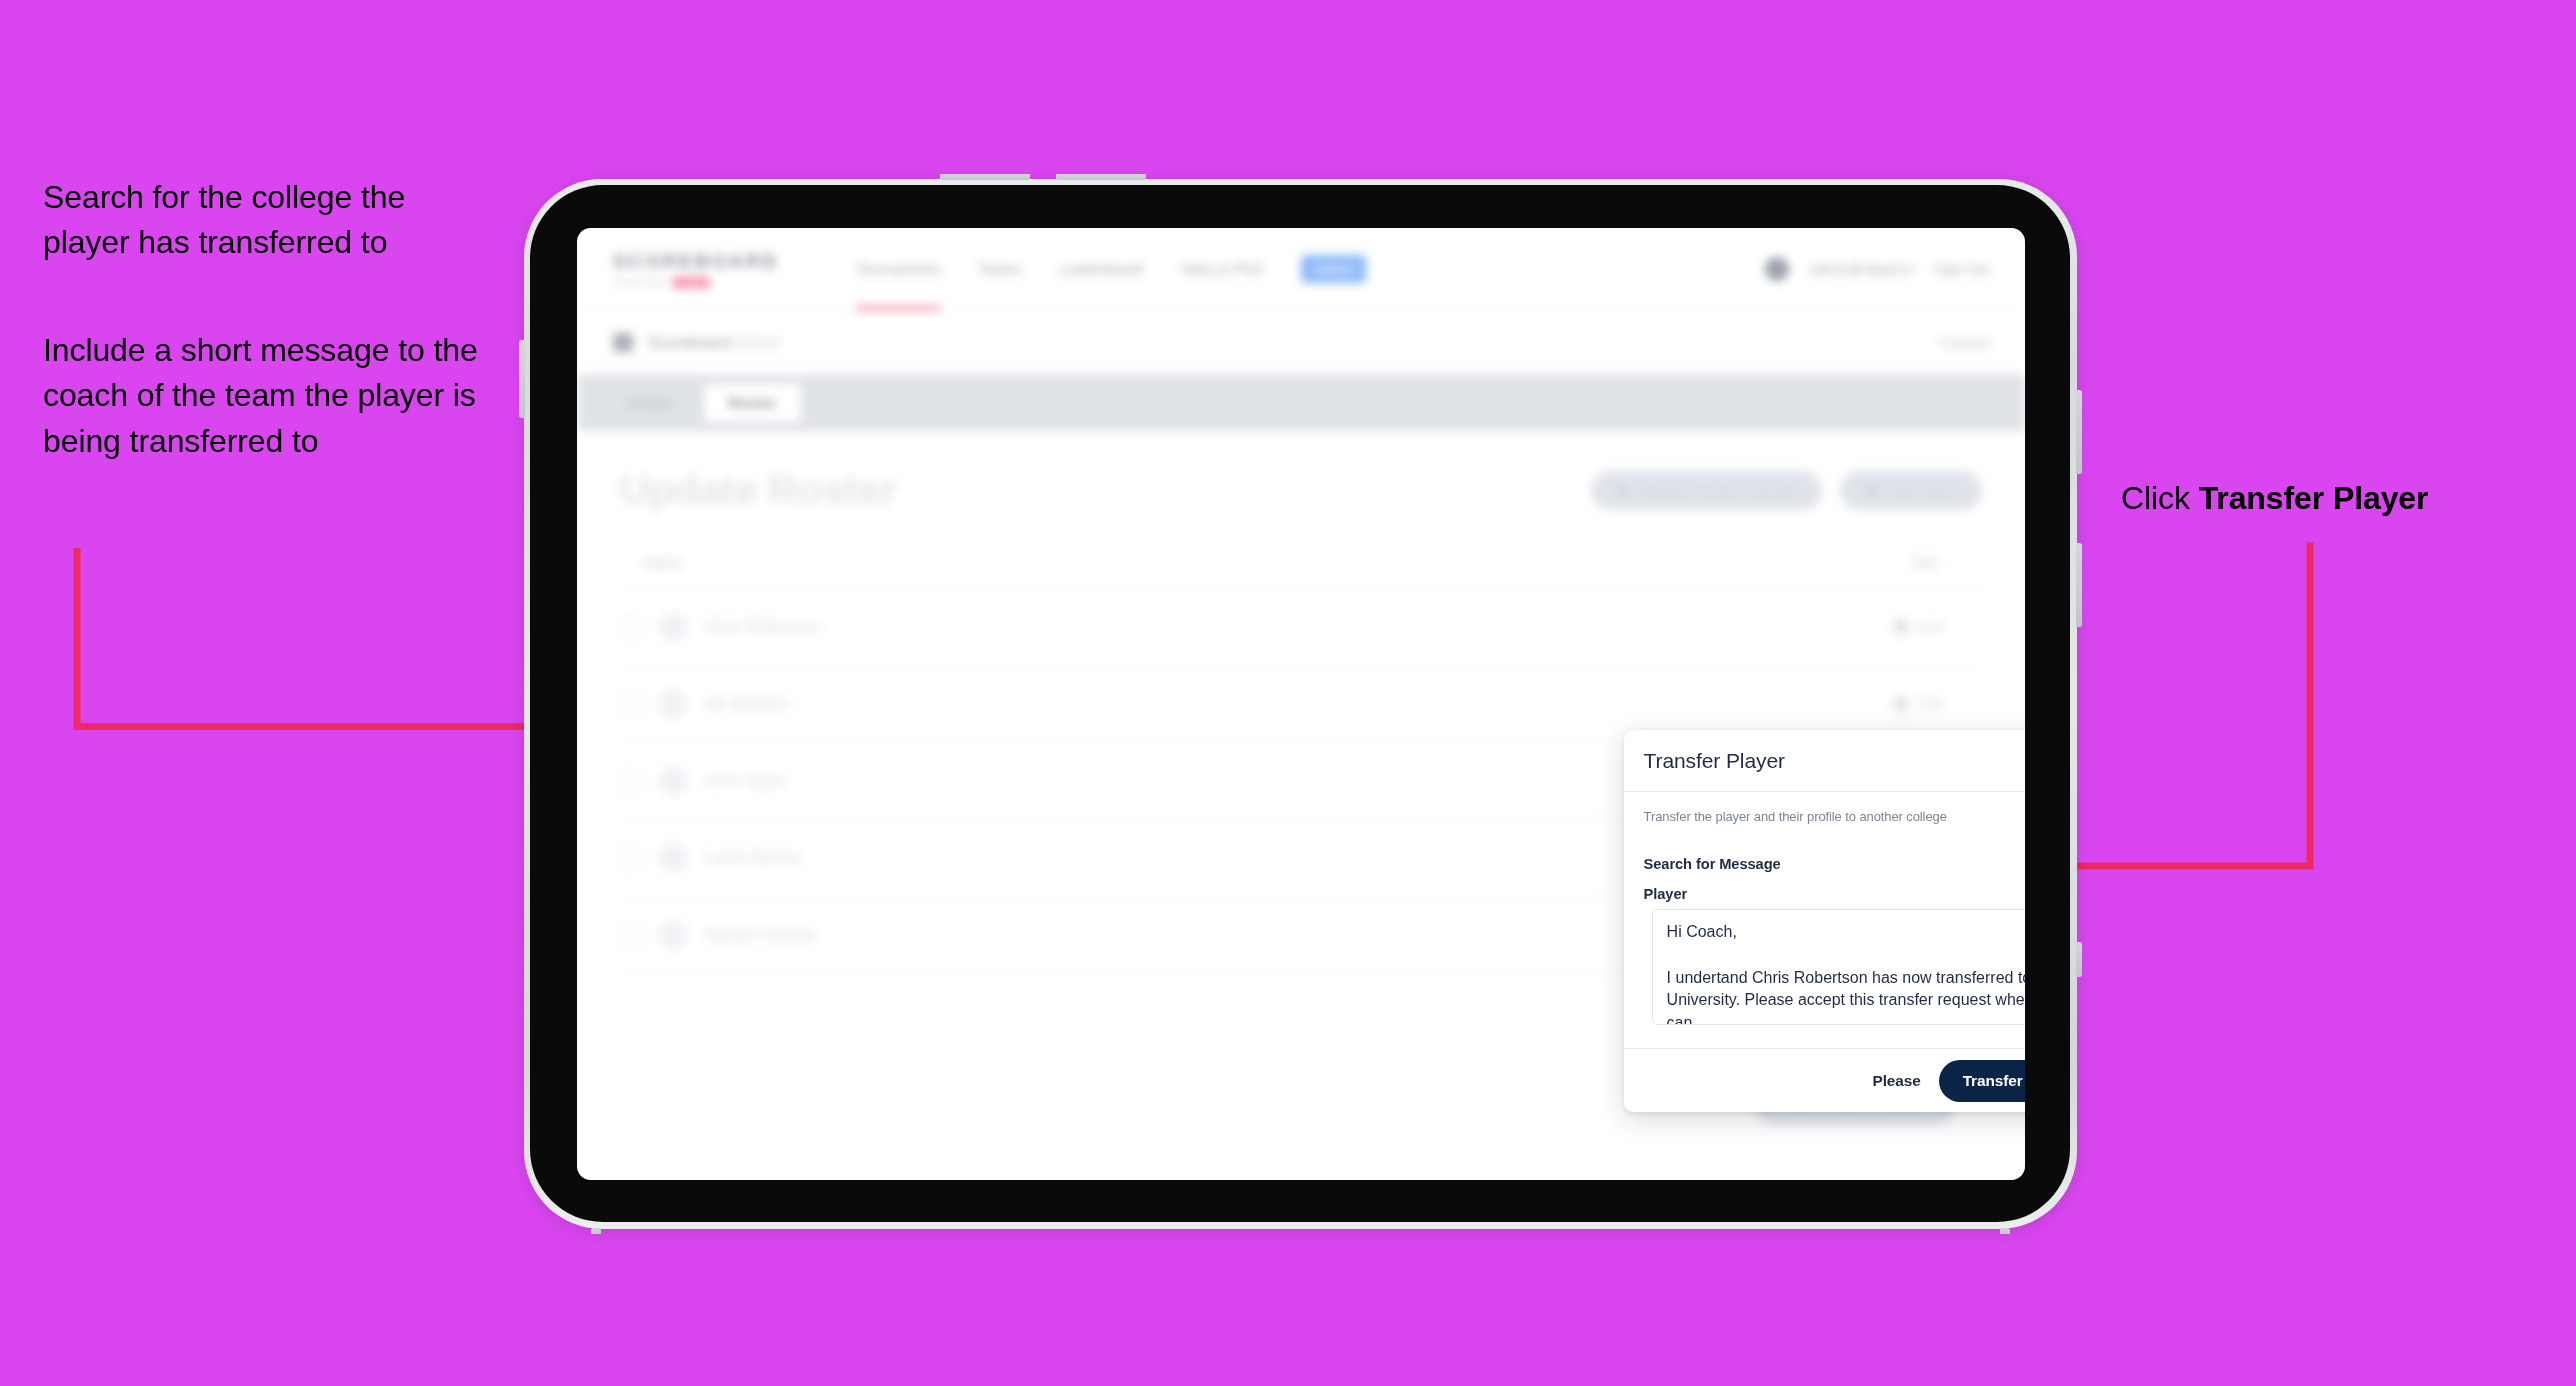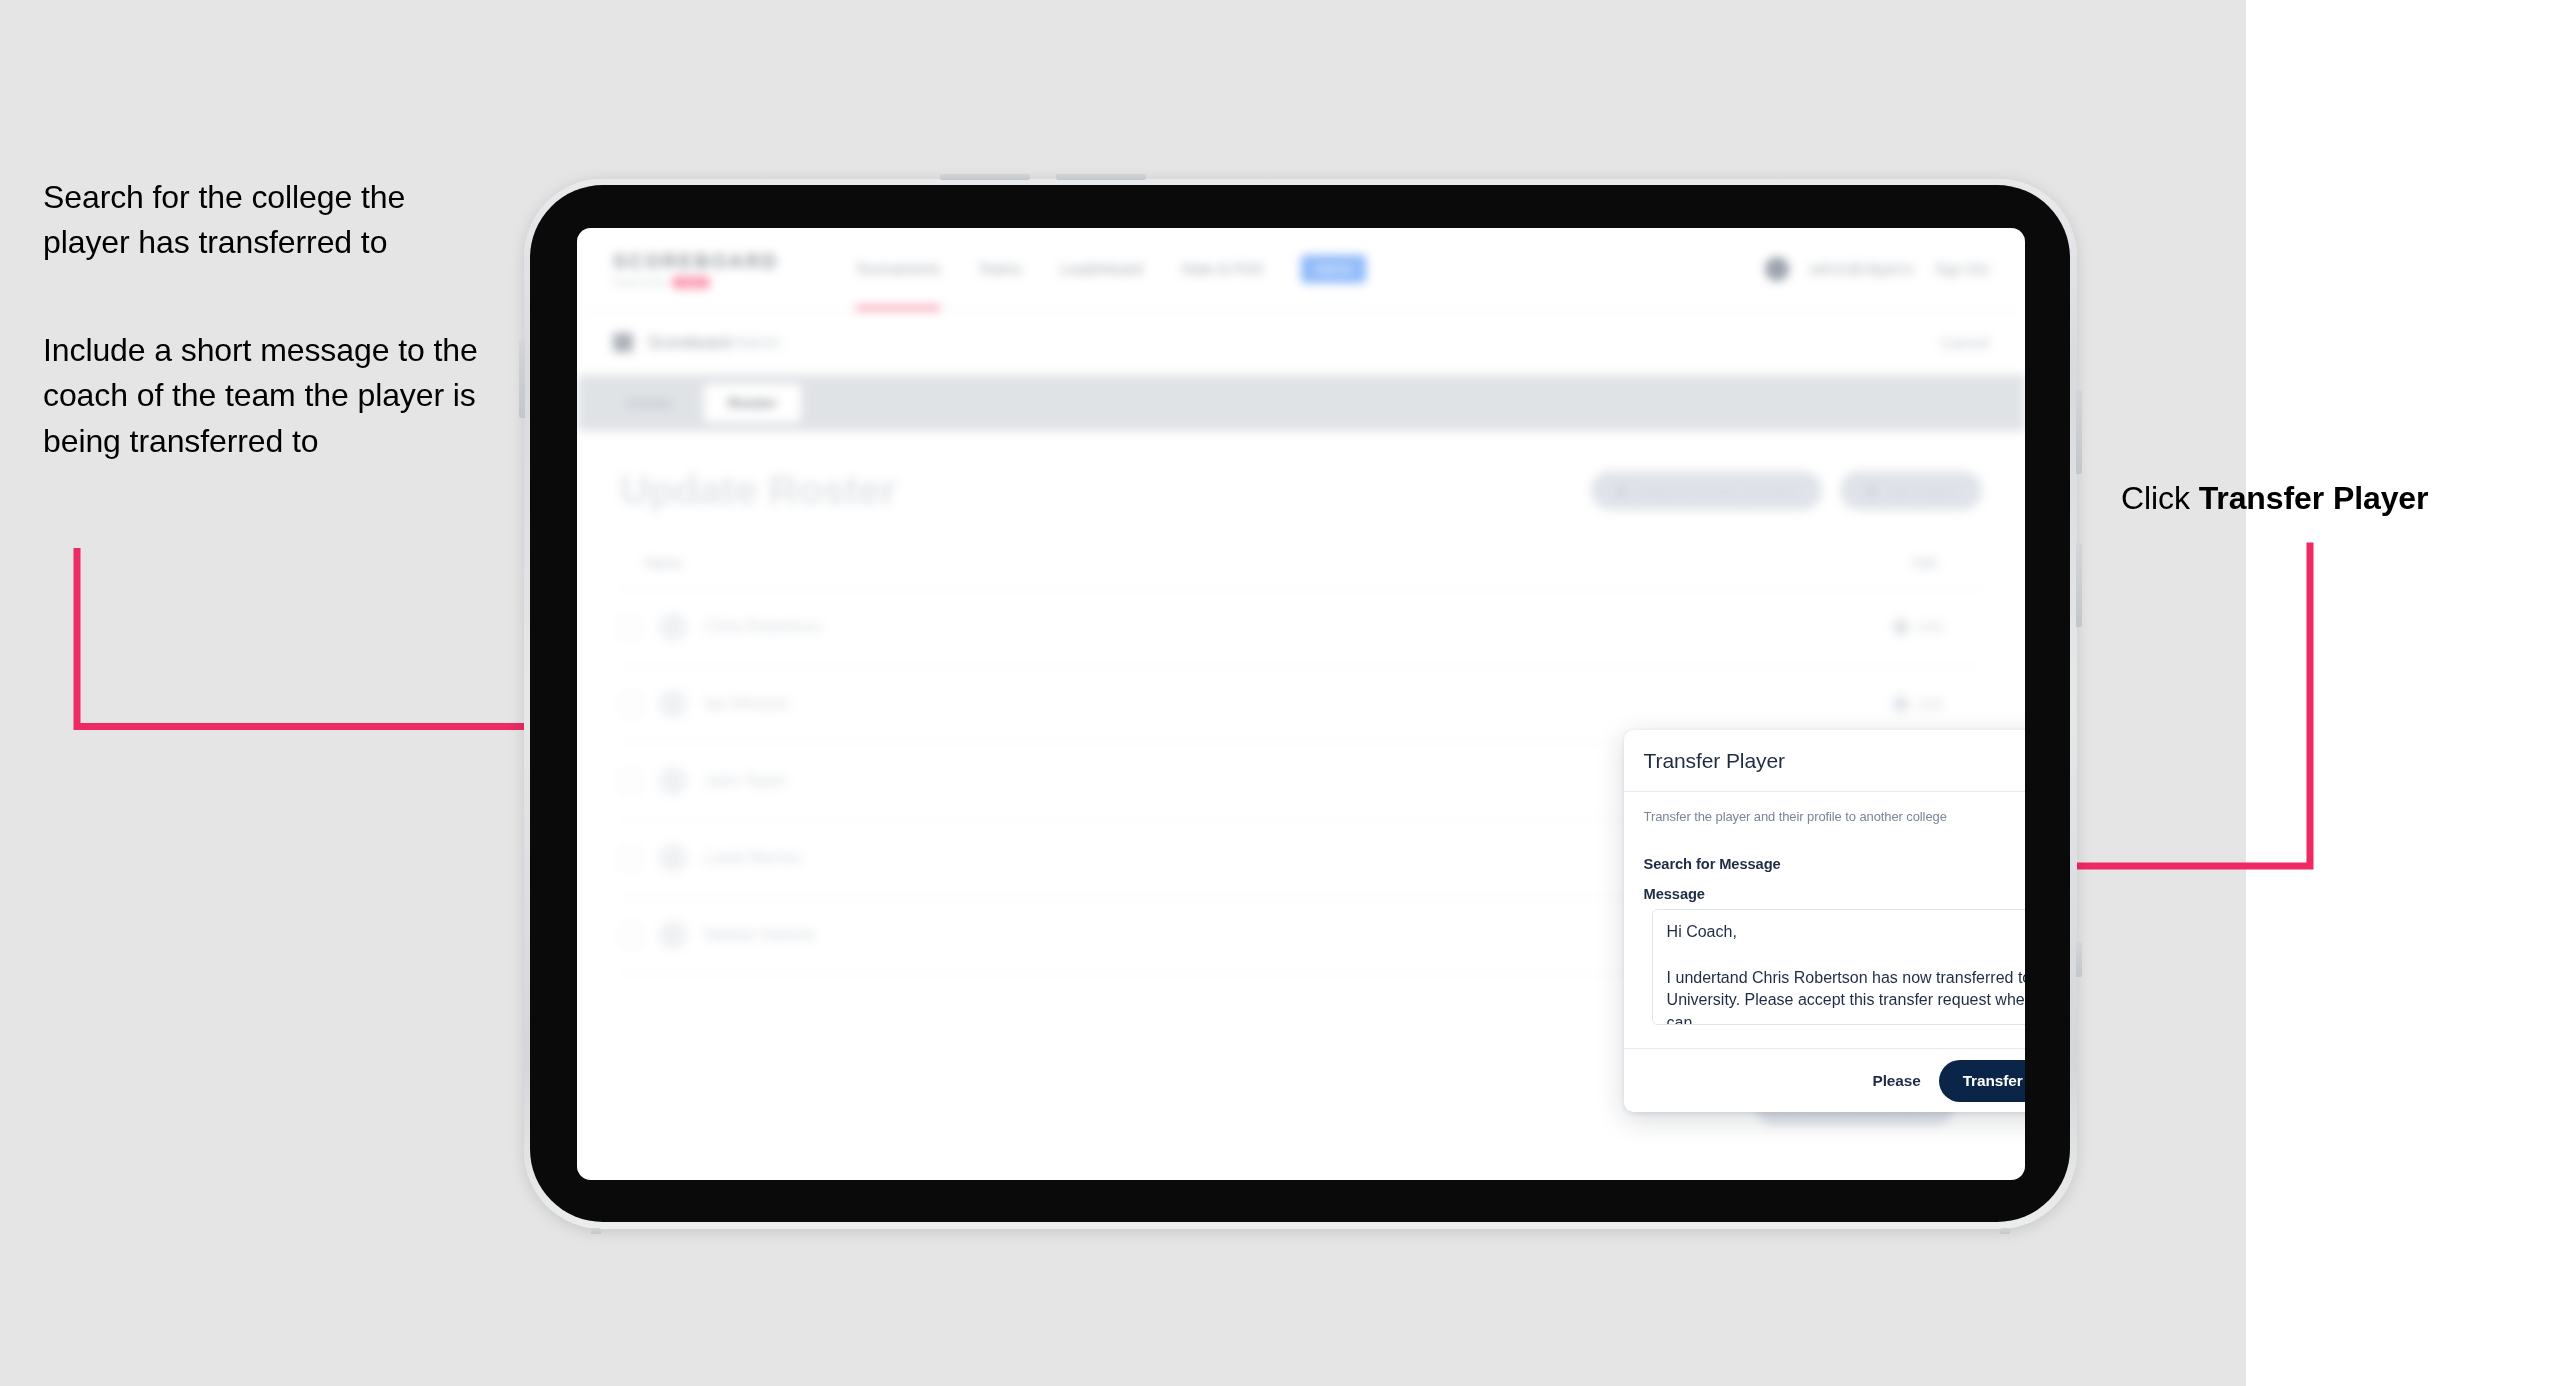--- a/index.html
+++ b/index.html
@@ -7,23 +7,23 @@
   html, body {
     width: 2576px;
     height: 1386px;
     background: #ffffff;
     font-family: "Liberation Sans", sans-serif;
     overflow: hidden;
   }
 
   #stage {
     position: relative;
-    width: 2246px;
+    width: 2576px;
     height: 1386px;
-    background: #e5e5e5;
+    background: #d946ef;
   }
 
   
   .annotation {
     position: absolute;
     color: #000000;
     font-family: "Liberation Sans", sans-serif;
     font-size: 32px;
     line-height: 1.42;
     font-weight: 400;
@@ -582,21 +582,21 @@
         <div id="modal-header">
           <div id="modal-title">Transfer Player</div>
 
         </div>
 
         <div id="modal-body">
           <div id="modal-desc">Transfer the player and their profile to another college</div>
 
           <div class="field-label">Search for Message</div>
 
-          <div class="field-label" id="message-label">Message</div>
+          <div class="field-label" id="message-label">Player</div>
           <textarea id="message-input" style="">Hi Coach,
 
 I undertand Chris Robertson has now transferred to Clippd University. Please accept this transfer request when you can.</textarea>
         </div>
 
         <div id="modal-footer">
           <button id="cancel-btn">Please</button>
           <button id="transfer-btn">Transfer Player</button>
         </div>
       </div>

